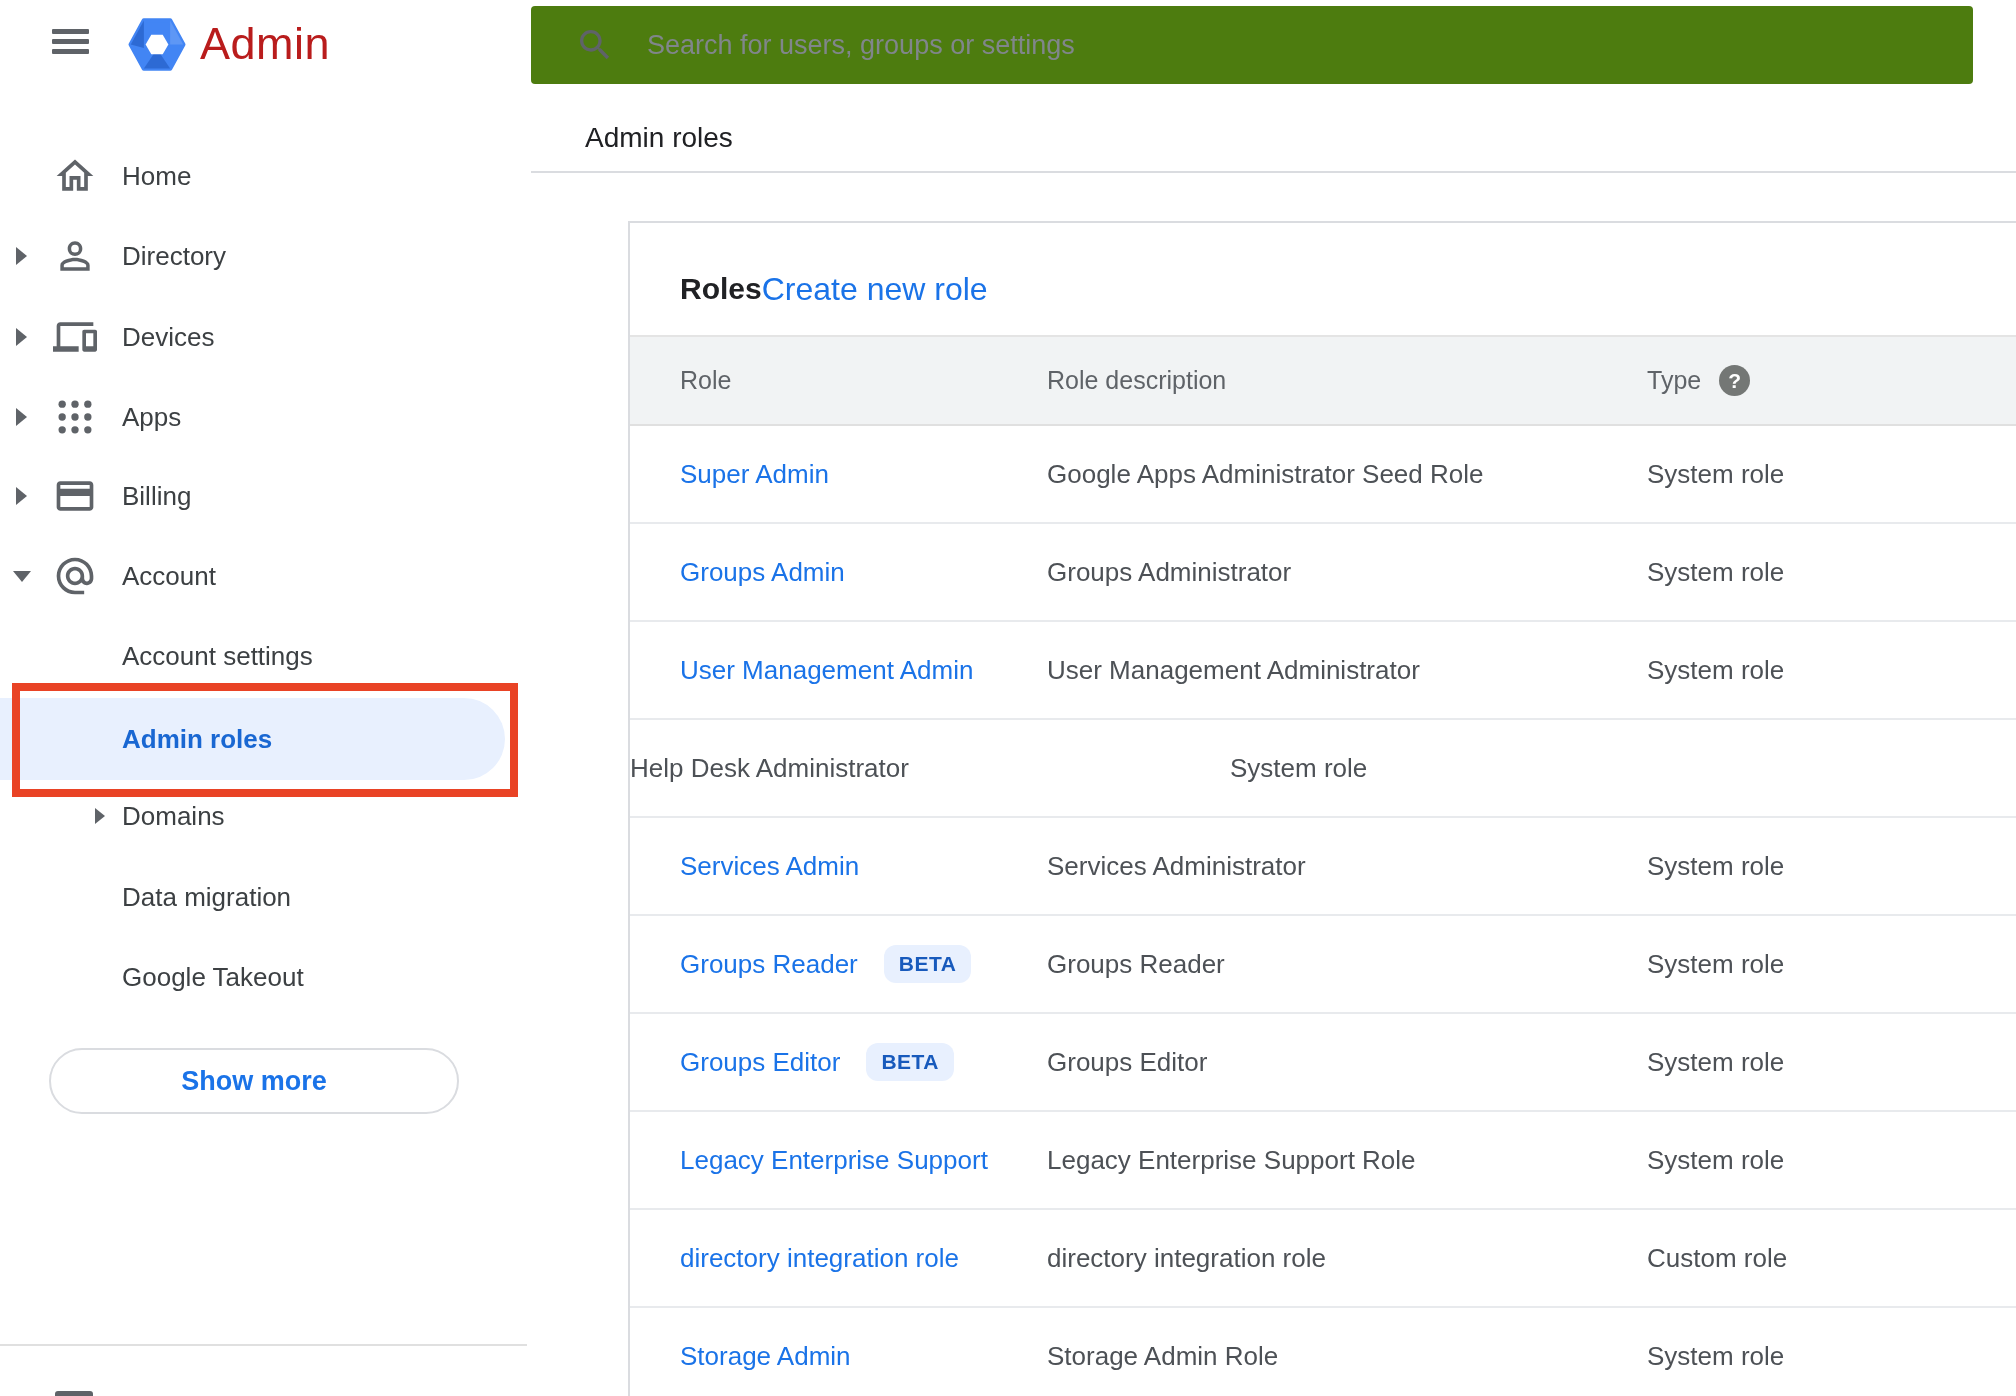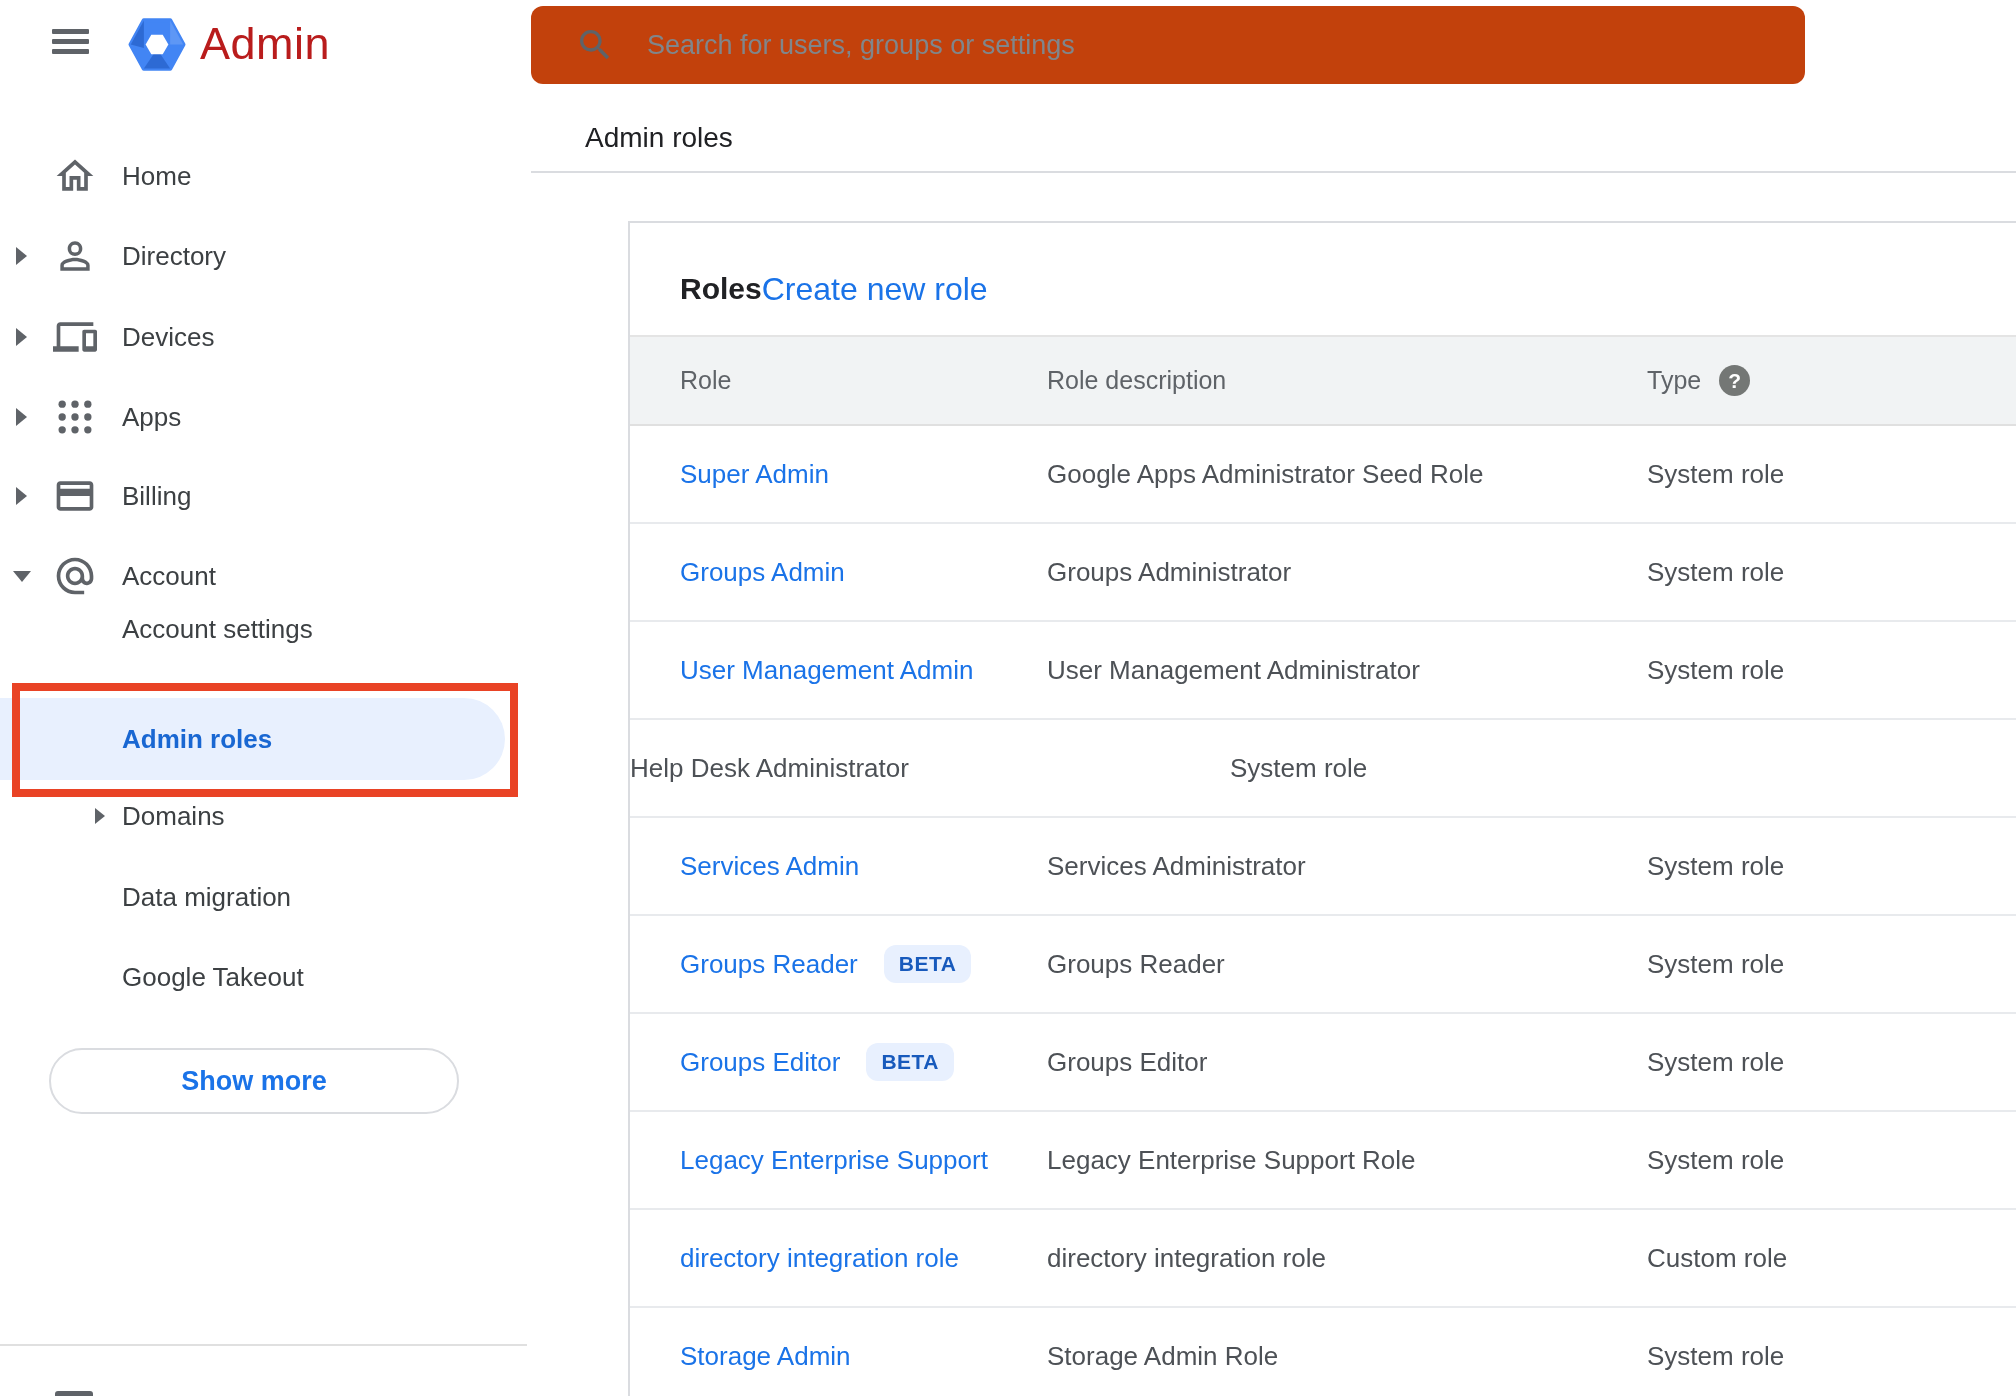--- a/index.html
+++ b/index.html
@@ -33,22 +33,22 @@
   .show-more{position:absolute;left:49px;top:1048px;width:410px;height:66px;box-sizing:border-box;
       border:2px solid #dadce0;border-radius:34px;background:#fff;cursor:pointer;
       display:flex;align-items:center;justify-content:center;}
   .show-more span{font-size:27px;font-weight:bold;color:#1a73e8;}
 
   .sidebar-divider{position:absolute;left:0;top:1344px;width:527px;height:2px;background:#e0e0e0;}
   .partial-icon{position:absolute;left:55px;top:1391px;width:38px;height:10px;background:#5f6368;
       border-radius:3px 3px 0 0;}
 
   
-  .search-bar{position:absolute;left:531px;top:6px;width:1274px;height:78px;background:#c2410c;
-      border-radius:12px;}
+  .search-bar{position:absolute;left:531px;top:6px;width:1442px;height:78px;background:#4d7c0f;
+      border-radius:4px;}
   .search-icon{position:absolute;left:44px;top:19px;width:40px;height:40px;fill:#5f6368;}
   .search-input{position:absolute;left:0;top:0;width:100%;height:100%;box-sizing:border-box;
       padding-left:116px;border:none;outline:none;background:transparent;
       font-family:"Liberation Sans",sans-serif;font-size:27px;color:#202124;}
   .search-input::placeholder{color:#80868b;opacity:1;}
 
   
   .breadcrumb{position:absolute;left:585px;top:122px;font-size:28px;color:#202124;}
   .top-divider{position:absolute;left:531px;top:171px;width:1485px;height:2px;background:#dadce0;}
 
@@ -144,21 +144,21 @@
     </div>
 
     <div class="nav-item" style="top:536px">
       <span class="nav-arrow-down"></span>
       <svg class="nav-icon" viewBox="0 0 24 24">
         <path d="M12 2C6.48 2 2 6.48 2 12s4.48 10 10 10h5v-2h-5c-4.34 0-8-3.66-8-8s3.66-8 8-8 8 3.66 8 8v1.43c0 .79-.71 1.57-1.5 1.57s-1.5-.78-1.5-1.57V12c0-2.76-2.24-5-5-5s-5 2.24-5 5 2.24 5 5 5c1.38 0 2.64-.56 3.54-1.47.65.89 1.77 1.47 2.96 1.47 1.97 0 3.5-1.6 3.5-3.57V12c0-5.52-4.48-10-10-10zm0 13c-1.66 0-3-1.34-3-3s1.34-3 3-3 3 1.34 3 3-1.34 3-3 3z"></path>
       </svg>
       <span class="nav-label">Account</span>
     </div>
 
-    <div class="nav-item" style="top:589px">
+    <div class="nav-item" style="top:616px">
       <span class="nav-label">Account settings</span>
     </div>
 
     <div class="nav-item active" style="top:698px">
       <span class="nav-label">Admin roles</span>
     </div>
 
     <div class="nav-item" style="top:776px">
       <span class="sub-arrow"></span>
       <span class="nav-label">Domains</span>

